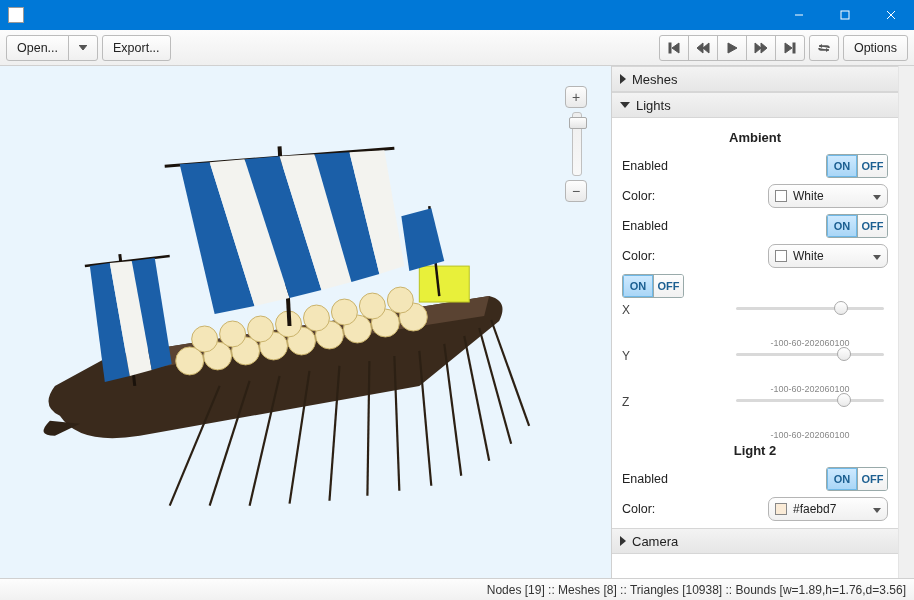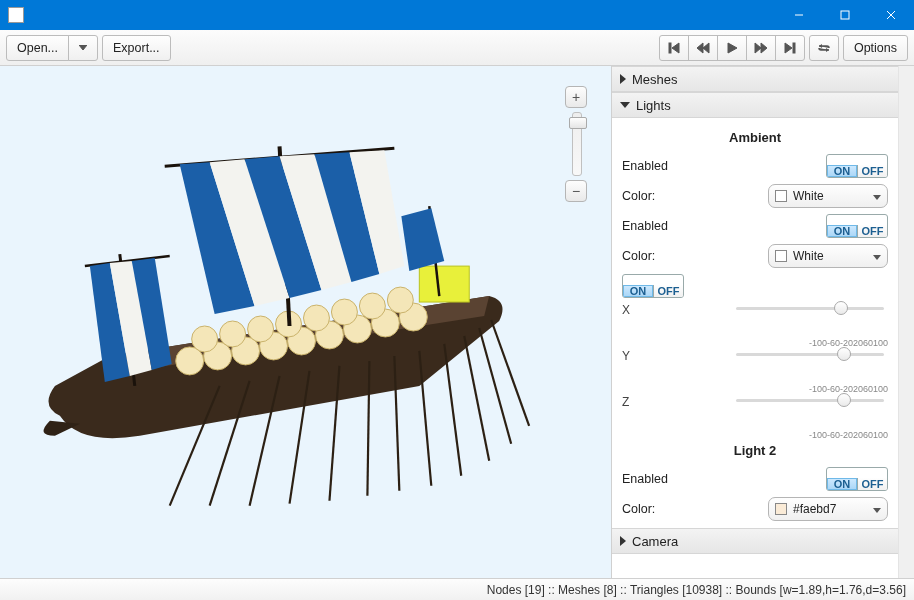--- a/index.html
+++ b/index.html
@@ -43,36 +43,36 @@
 .accordion-hdr .tri { width: 0; height: 0; }
 .tri.right { border-top: 5px solid transparent; border-bottom: 5px solid transparent; border-left: 6px solid #333; }
 .tri.down { border-left: 5px solid transparent; border-right: 5px solid transparent; border-top: 6px solid #333; }
 
 .panel-body { background: #fff; padding: 8px 10px 4px 10px; }
 .sub-title { text-align: center; font-weight: 600; font-size: 13px; color: #222; padding: 4px 0 6px 0; }
 
 .prop-row { display: flex; align-items: center; height: 30px; }
 .prop-label { flex: 1; font-size: 12.5px; color: #222; }
 
-.toggle-group { display: inline-flex; border: 1px solid #9aa; border-radius: 3px; overflow: hidden; height: 24px; align-items: flex-end; }
+.toggle-group { display: inline-flex; border: 1px solid #9aa; border-radius: 3px; overflow: hidden; height: 24px; }
 .toggle-seg { width: 30px; display:flex; align-items:center; justify-content:center; font-size: 11px; font-weight: 600; color: #1c5f91; background: linear-gradient(#fefefe,#f1f1f1); }
 .toggle-seg + .toggle-seg { border-left: 1px solid #9aa; }
 .toggle-seg.active { background: linear-gradient(#cfeaff,#a8d5f6); box-shadow: inset 0 0 0 1px #6fb9e8; }
 
 .color-select { width: 120px; height: 24px; border: 1px solid #b5b5b5; border-radius: 7px; background: linear-gradient(#fefefe,#f0f0f0); display: flex; align-items: center; padding: 0 6px; gap: 6px; font-size: 12px; color: #222; }
 .color-swatch { width: 12px; height: 12px; border: 1px solid #888; }
 .color-select .chev { margin-left: auto; }
 
 .slider-row { height: 46px; }
 .slider-row .prop-label { font-size: 12px; color: #444; align-self: flex-start; padding-top: 2px; }
 .slider-wrap { width: 156px; }
 .slider { position: relative; height: 16px; }
 .slider-track { position:absolute; left:4px; right:4px; top:7px; height:3px; background:#d9d9d9; border-radius:2px; }
 .slider-thumb { position:absolute; top:1px; width:14px; height:14px; background:linear-gradient(#fff,#eaeaea); border:1px solid #aaa; border-radius:50%; margin-left:-7px; }
-.ticks { display:flex; justify-content: flex-end; font-size: 9px; color: #888; padding: 2px 0 0 0; margin-top: 20px; }
+.ticks { display:flex; justify-content: center; font-size: 9px; color: #888; padding: 2px 0 0 0; margin-top: 20px; }
 
 
 .status { height: 22px; background: linear-gradient(#fdfdfd,#f1f1f1); border-top: 1px solid #d0d0d0; font-size: 12px; color: #333; display:flex; align-items:center; padding: 0 8px; justify-content: flex-end; }
 </style>
 </head>
 <body>
 
 <div class="titlebar">
   <div class="app-icon"></div>
   <div class="title-text"></div>

